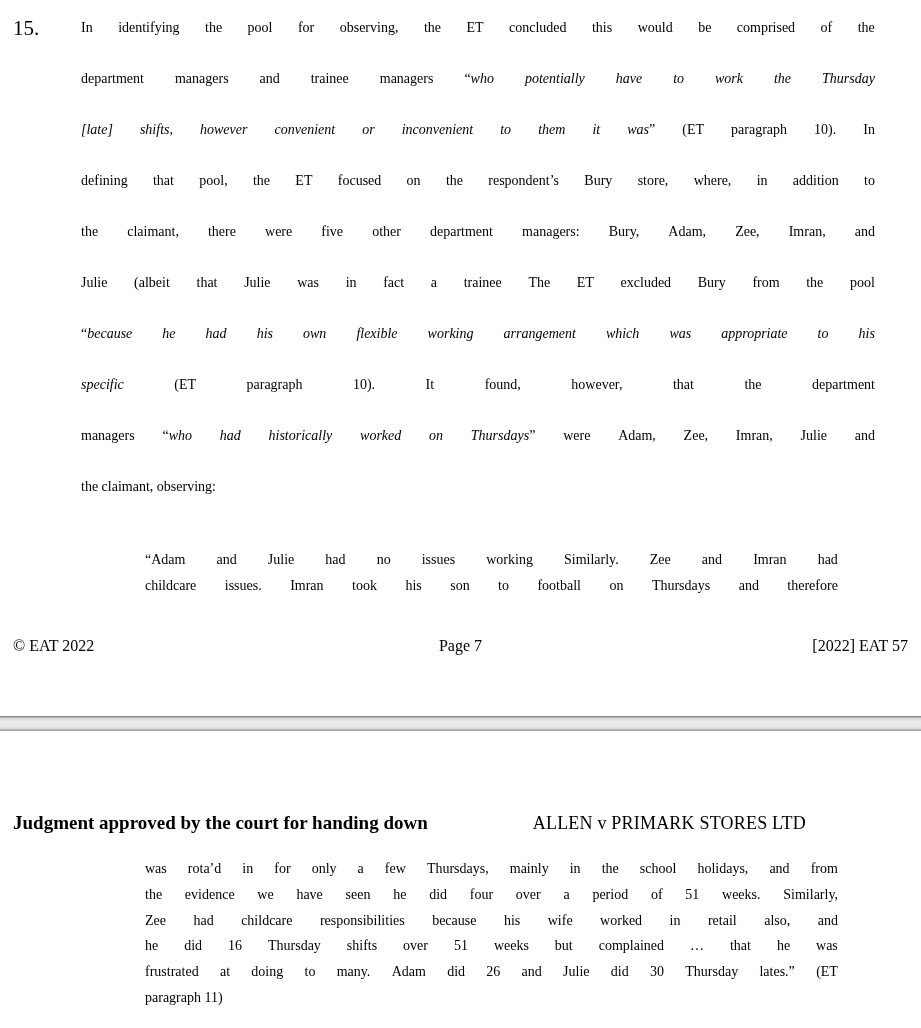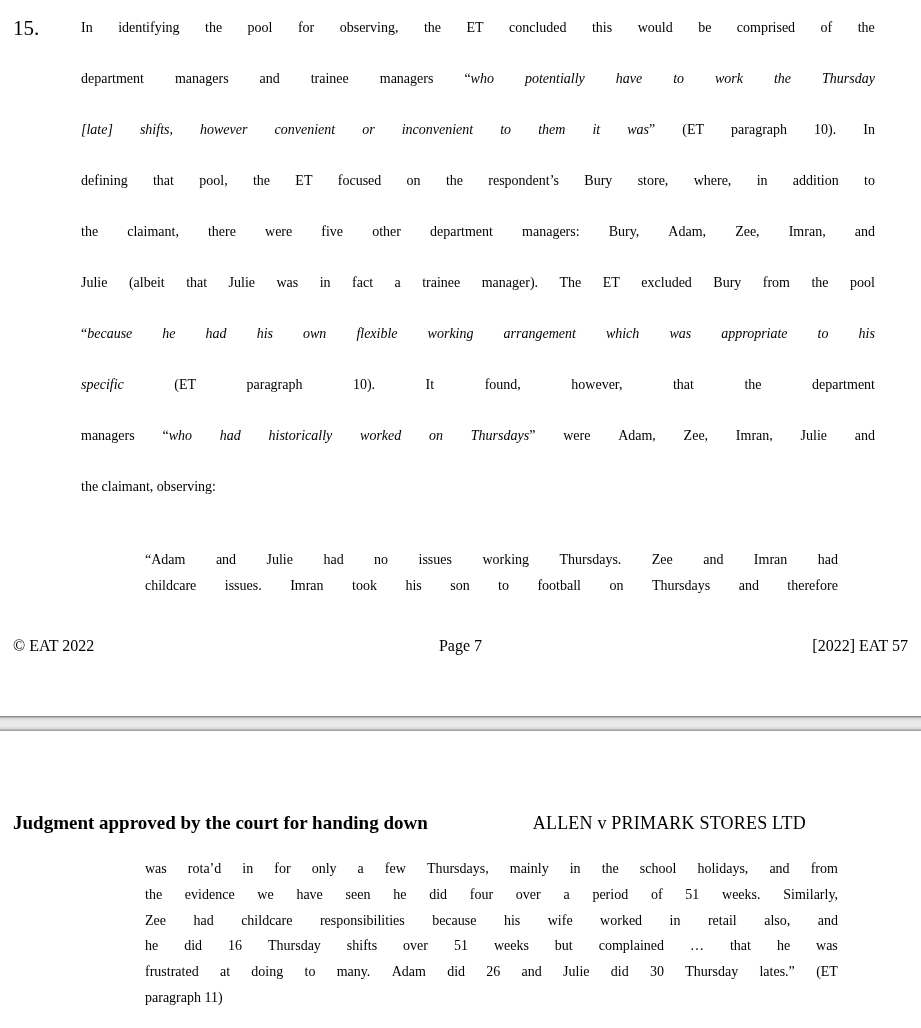--- a/index.html
+++ b/index.html
@@ -155,21 +155,20 @@
         <div class="line jline">
           <span class="tok"><span>Julie</span></span>
           <span class="tok"><span>(albeit</span></span>
           <span class="tok"><span>that</span></span>
           <span class="tok"><span>Julie</span></span>
           <span class="tok"><span>was</span></span>
           <span class="tok"><span>in</span></span>
           <span class="tok"><span>fact</span></span>
           <span class="tok"><span>a</span></span>
           <span class="tok"><span>trainee</span></span>
-          <span class="tok"><span>manager).</span></span>
           <span class="tok"><span>The</span></span>
           <span class="tok"><span>ET</span></span>
           <span class="tok"><span>excluded</span></span>
           <span class="tok"><span>Bury</span></span>
           <span class="tok"><span>from</span></span>
           <span class="tok"><span>the</span></span>
           <span class="tok"><span>pool</span></span>
         </div>
         <div class="line jline">
           <span class="tok"><span>“</span><span class="it">because</span></span>
@@ -218,21 +217,21 @@
 
     <div class="quote">
         <div class="line jline">
           <span class="tok"><span>“Adam</span></span>
           <span class="tok"><span>and</span></span>
           <span class="tok"><span>Julie</span></span>
           <span class="tok"><span>had</span></span>
           <span class="tok"><span>no</span></span>
           <span class="tok"><span>issues</span></span>
           <span class="tok"><span>working</span></span>
-          <span class="tok"><span>Thursdays.</span></span>
+          <span class="tok"><span>Similarly.</span></span>
           <span class="tok"><span>Zee</span></span>
           <span class="tok"><span>and</span></span>
           <span class="tok"><span>Imran</span></span>
           <span class="tok"><span>had</span></span>
         </div>
         <div class="line jline">
           <span class="tok"><span>childcare</span></span>
           <span class="tok"><span>issues.</span></span>
           <span class="tok"><span>Imran</span></span>
           <span class="tok"><span>took</span></span>

